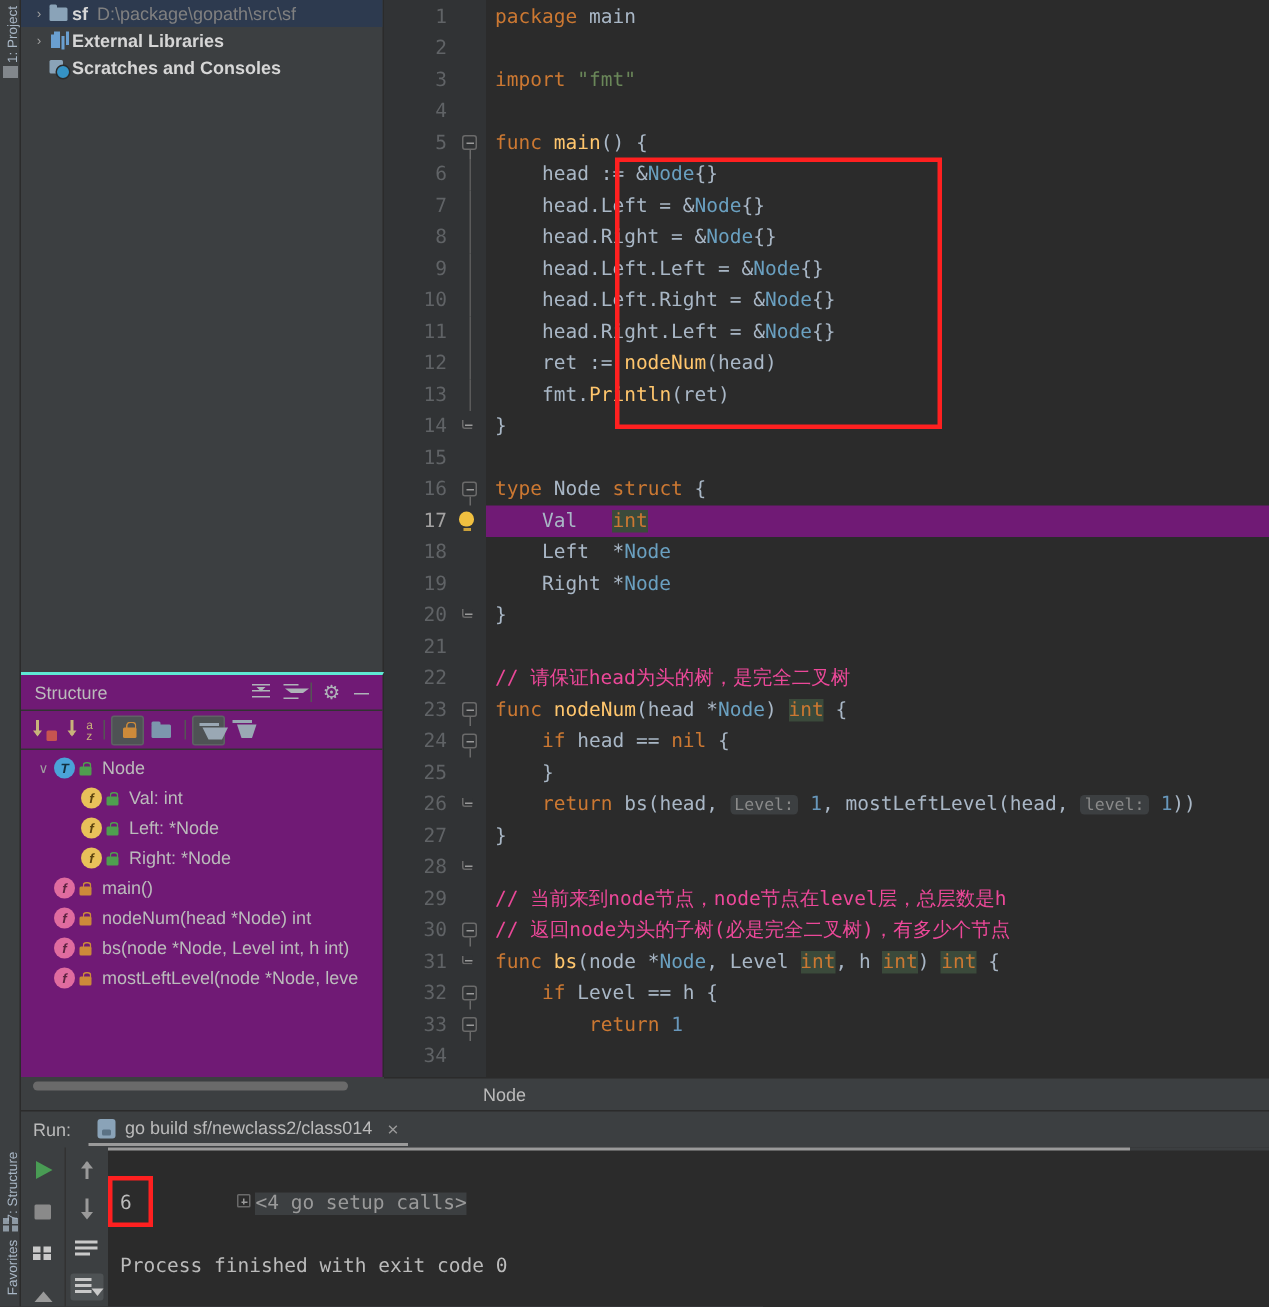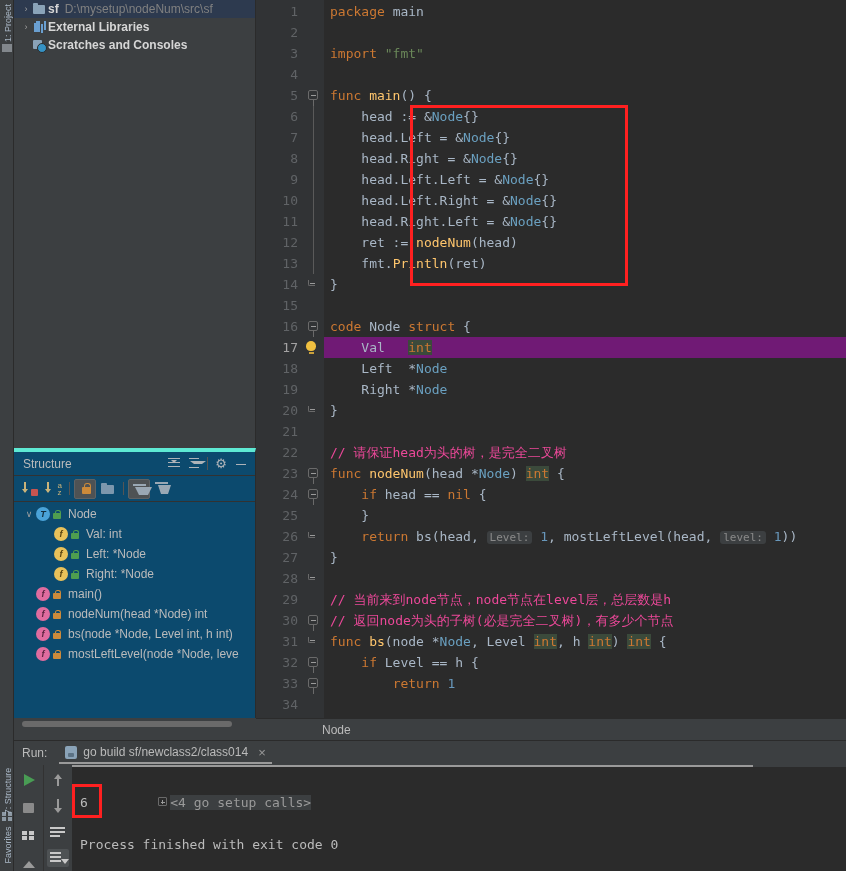--- a/index.html
+++ b/index.html
@@ -80,21 +80,21 @@
     content: ""; position: absolute; left: 5px; top: 5px;
     width: 8px; height: 8px; border-radius: 50%;
     background: #3592c4; border: 1px solid #2b2b2b;
   }
   .tree-name { font-weight: bold; color: #d6d6d6; margin-right: 6px; }
   .tree-path { color: #808080; font-weight: normal; }
 
   
   .structure-panel {
     position: absolute; left: 14px; top: 448px; width: 242px; height: 270px;
-    background: #0c4a6e; border-top: 4px solid #5eead4;
+    background: #701a75; border-top: 2px solid #5eead4;
     border-right: 1px solid #2b2b2b;
   }
   .sp-header {
     height: 24px; display: flex; align-items: center;
     padding: 0 4px 0 9px; border-bottom: 1px solid #323232;
   }
   .sp-title { font-size: 12px; color: #bbbbbb; flex: 1; }
   .hicon { width: 20px; height: 18px; position: relative; cursor: pointer; }
   
   .ic-expand::before {
@@ -469,21 +469,21 @@
     <div class="vstrip-ico vsi2"></div>
     <div class="vtab rot vtab-fav">Favorites</div>
   </div>
 
   <div class="project-panel">
     <div id="project-tree">
         <div class="tree-row selected">
           <span class="arrow">›</span>
           <span class="ti ico-folder"></span>
           <span class="tree-name">sf</span>
-          <span class="tree-path">D:\mysetup\nodeNum\src\sf</span>
+          <span class="tree-path">D:\package\gopath\src\sf</span>
         </div>
         <div class="tree-row">
           <span class="arrow">›</span>
           <span class="ti ico-lib"></span>
           <span class="tree-name">External Libraries</span>
         </div>
         <div class="tree-row">
           <span class="arrow none">›</span>
           <span class="ti ico-scratch"></span>
           <span class="tree-name">Scratches and Consoles</span>
@@ -695,21 +695,21 @@
           <div class="cl"><span class="typ">    head := &amp;</span><span class="ptr">Node</span><span class="typ">{}</span></div>
           <div class="cl"><span class="typ">    head.Left = &amp;</span><span class="ptr">Node</span><span class="typ">{}</span></div>
           <div class="cl"><span class="typ">    head.Right = &amp;</span><span class="ptr">Node</span><span class="typ">{}</span></div>
           <div class="cl"><span class="typ">    head.Left.Left = &amp;</span><span class="ptr">Node</span><span class="typ">{}</span></div>
           <div class="cl"><span class="typ">    head.Left.Right = &amp;</span><span class="ptr">Node</span><span class="typ">{}</span></div>
           <div class="cl"><span class="typ">    head.Right.Left = &amp;</span><span class="ptr">Node</span><span class="typ">{}</span></div>
           <div class="cl"><span class="typ">    ret := </span><span class="fn">nodeNum</span><span class="typ">(head)</span></div>
           <div class="cl"><span class="typ">    fmt.</span><span class="fn">Println</span><span class="typ">(ret)</span></div>
           <div class="cl"><span class="typ">}</span></div>
           <div class="cl">&nbsp;</div>
-          <div class="cl"><span class="kw">code </span><span class="typ">Node </span><span class="kw">struct</span><span class="typ"> {</span></div>
+          <div class="cl"><span class="kw">type </span><span class="typ">Node </span><span class="kw">struct</span><span class="typ"> {</span></div>
           <div class="cl hl"><span class="typ">    Val   </span><span class="bltin">int</span></div>
           <div class="cl"><span class="typ">    Left  *</span><span class="ptr">Node</span></div>
           <div class="cl"><span class="typ">    Right *</span><span class="ptr">Node</span></div>
           <div class="cl"><span class="typ">}</span></div>
           <div class="cl">&nbsp;</div>
           <div class="cl"><span class="cmt">// 请保证head为头的树，是完全二叉树</span></div>
           <div class="cl"><span class="kw">func </span><span class="fn">nodeNum</span><span class="typ">(head *</span><span class="ptr">Node</span><span class="typ">) </span><span class="bltin">int</span><span class="typ"> {</span></div>
           <div class="cl"><span class="typ">    </span><span class="kw">if </span><span class="typ">head == </span><span class="kw">nil</span><span class="typ"> {</span></div>
           <div class="cl"><span class="typ">    }</span></div>
           <div class="cl"><span class="typ">    </span><span class="kw">return </span><span class="typ">bs</span><span class="typ">(head, </span><span class="hint">Level:</span><span class="typ"> </span><span class="num">1</span><span class="typ">, </span><span class="typ">mostLeftLevel</span><span class="typ">(head, </span><span class="hint">level:</span><span class="typ"> </span><span class="num">1</span><span class="typ">))</span></div>

